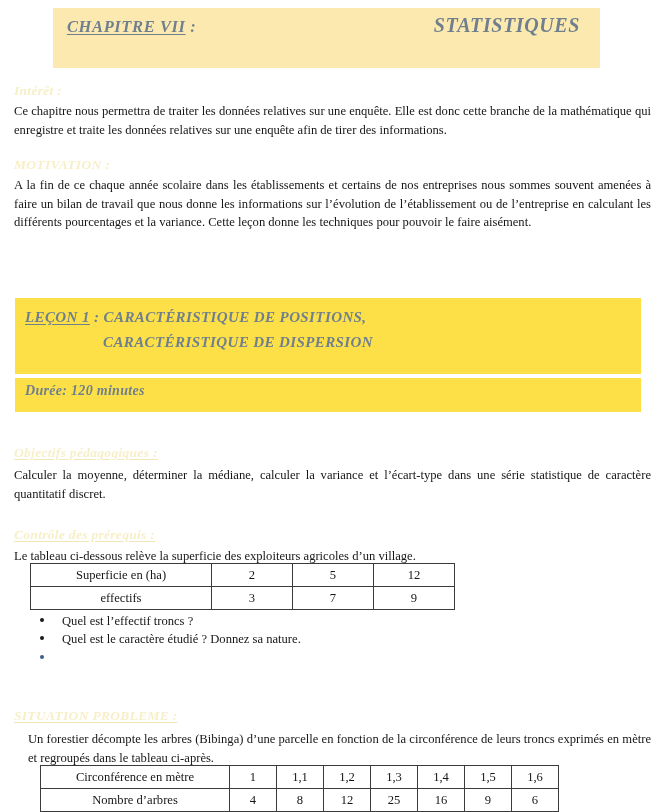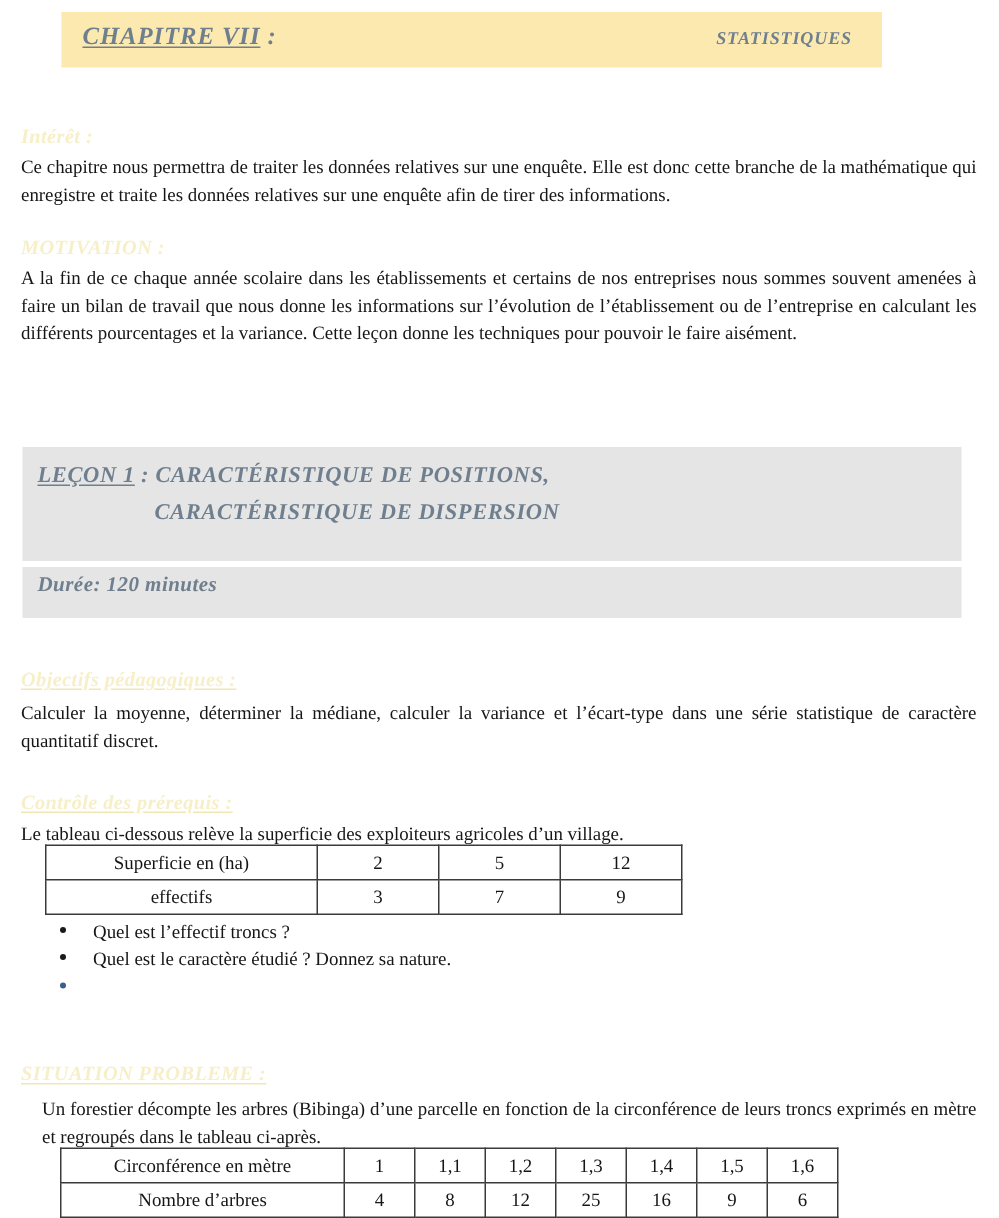--- a/index.html
+++ b/index.html
@@ -12,24 +12,24 @@
     height: 812px;
     position: relative;
     font-family: "Liberation Serif", "DejaVu Serif", serif;
     color: #1a1a1a;
     overflow: hidden;
   }
 
   
   .chapter-banner {
     position: absolute;
-    left: 41px;
+    left: 53px;
     top: 8px;
     width: 547px;
-    height: 37px;
+    height: 60px;
     background: #fce9af;
     box-sizing: border-box;
     padding: 6px 14px 0 14px;
   }
   .chapter-row {
     display: flex;
     align-items: baseline;
     justify-content: space-between;
     width: 100%;
   }
@@ -43,21 +43,21 @@
     white-space: nowrap;
   }
   .chapter-left .u {
     text-decoration: underline;
     text-underline-offset: 2px;
   }
   .chapter-right {
     font-family: "Liberation Serif", "DejaVu Serif", serif;
     font-style: italic;
     font-weight: bold;
-    font-size: 12px;
+    font-size: 20px;
     letter-spacing: 0.6px;
     color: #6f7f8e;
     white-space: nowrap;
     margin-right: 6px;
   }
 
   
   .pale-head {
     position: absolute;
     font-family: "Liberation Serif", "DejaVu Serif", serif;
@@ -81,21 +81,21 @@
     line-height: 18.5px;
     color: #161616;
     text-align: justify;
   }
 
   
   .lesson-banner {
     position: absolute;
     left: 15px;
     width: 626px;
-    background: #e5e5e5;
+    background: #fde047;
     box-sizing: border-box;
   }
   #lesson-title-banner {
     top: 298px;
     height: 76px;
     padding: 7px 0 0 10px;
   }
   #duree-banner {
     top: 378px;
     height: 34px;

